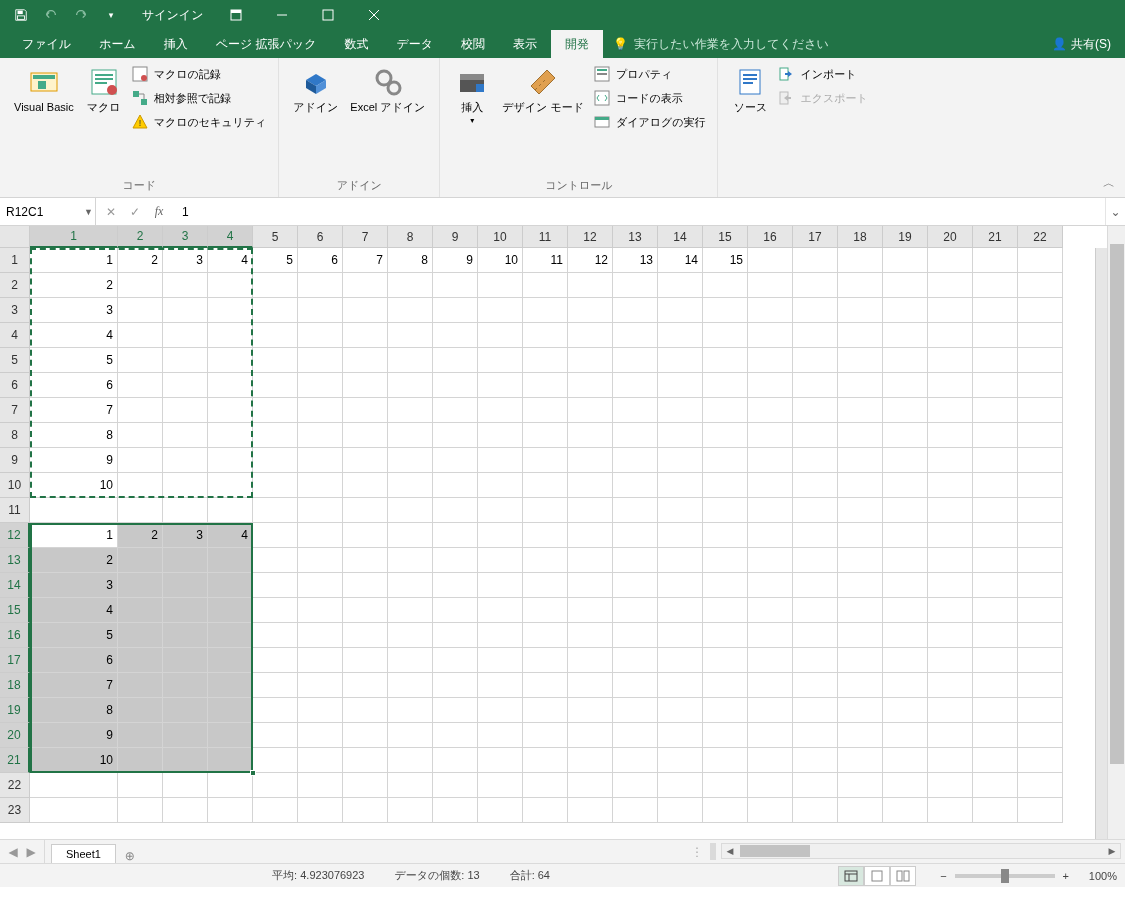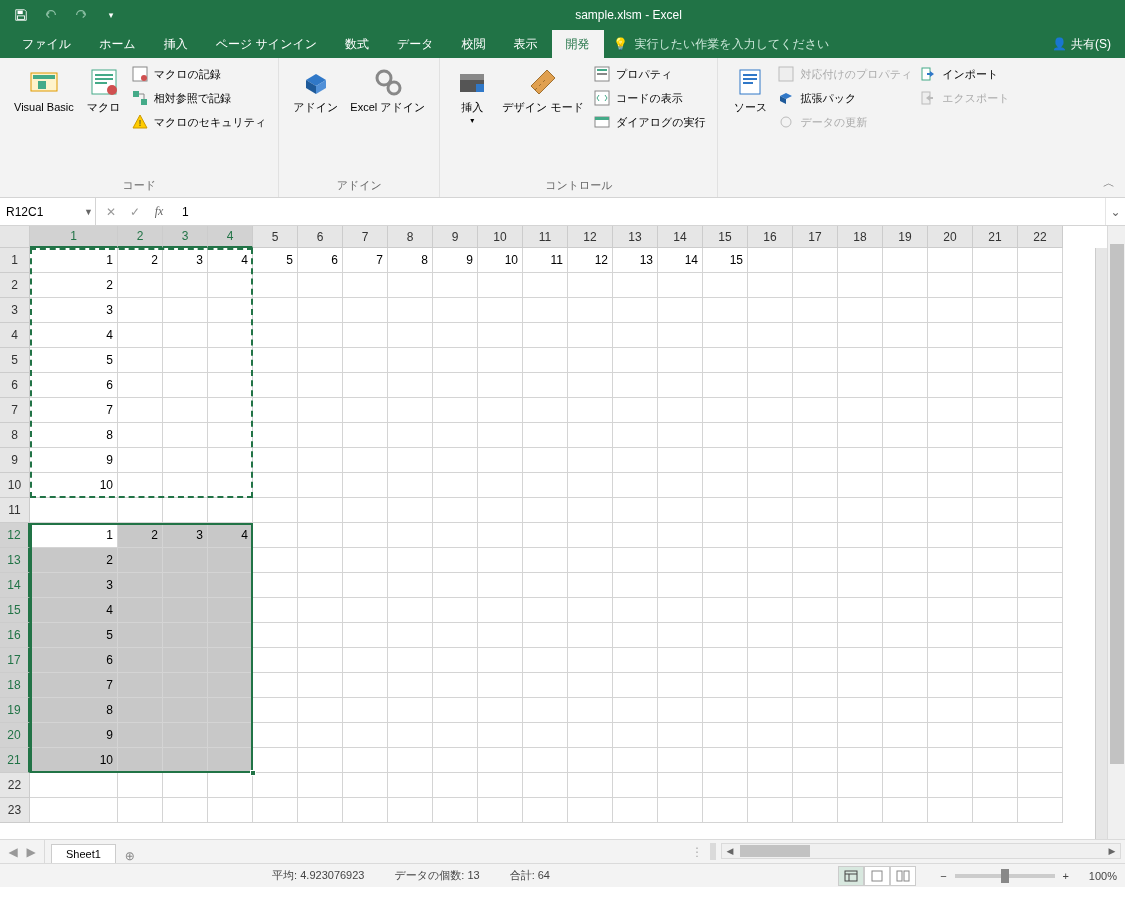--- a/index.html
+++ b/index.html
@@ -108,28 +108,52 @@
           <path fill="none" stroke="#8bbfa3" stroke-width="1.5" d="M3 8a5 5 0 0 1 10 0M3 8l3-3M3 8l3 3"></path>
         </svg>
       </div>
     <div class="qat-btn disabled">
         <svg viewBox="0 0 16 16">
           <path fill="none" stroke="#8bbfa3" stroke-width="1.5" d="M13 8a5 5 0 0 0-10 0M13 8l-3-3M13 8l-3 3"></path>
         </svg>
       </div>
     <div class="qat-btn" style="color:#fff;font-size:9px;">▾</div>
   </div>
-  <div class="title-center">sample.xlsm  -  Excel</div>
+  <div class="title-right">
+    <div class="signin">サインイン</div>
+    <div class="win-btn">
+        <svg viewBox="0 0 12 12">
+          <rect x="1" y="1" width="10" height="10" fill="none" stroke="#fff"></rect>
+          <rect x="1" y="1" width="10" height="3" fill="#fff"></rect>
+        </svg>
+      </div>
+    <div class="win-btn">
+        <svg viewBox="0 0 12 12">
+          <line x1="1" y1="6" x2="11" y2="6" stroke="#fff" stroke-width="1"></line>
+        </svg>
+      </div>
+    <div class="win-btn">
+        <svg viewBox="0 0 12 12">
+          <rect x="1" y="1" width="10" height="10" fill="none" stroke="#fff"></rect>
+        </svg>
+      </div>
+    <div class="win-btn">
+        <svg viewBox="0 0 12 12">
+          <line x1="1" y1="1" x2="11" y2="11" stroke="#fff"></line>
+          <line x1="11" y1="1" x2="1" y2="11" stroke="#fff"></line>
+        </svg>
+      </div>
+  </div>
 </div>
 
 <div class="ribbon-tabs">
   <div class="rtab">ファイル</div>
   <div class="rtab">ホーム</div>
   <div class="rtab">挿入</div>
-  <div class="rtab">ページ サインイン</div>
+  <div class="rtab">ページ 拡張パック</div>
   <div class="rtab">数式</div>
   <div class="rtab">データ</div>
   <div class="rtab">校閲</div>
   <div class="rtab">表示</div>
   <div class="rtab active">開発</div>
   <div class="tell-me">
     <span>💡</span>
     <span>実行したい作業を入力してください</span>
   </div>
   <div class="share">
@@ -285,47 +309,20 @@
           <div class="icon">
             <svg viewBox="0 0 32 32">
               <rect x="6" y="4" width="20" height="24" fill="#fff" stroke="#3078c8"></rect>
               <rect x="9" y="8" width="14" height="2" fill="#3078c8"></rect>
               <rect x="9" y="12" width="14" height="2" fill="#3078c8"></rect>
               <rect x="9" y="16" width="10" height="2" fill="#3078c8"></rect>
             </svg>
           </div>
           <span>ソース</span>
         </div>
-      <div class="vstack">
-        <div class="small-btn disabled">
-            <div class="icon">
-              <svg viewBox="0 0 16 16">
-                <rect x="1" y="1" width="14" height="14" fill="#eee" stroke="#bbb"></rect>
-              </svg>
-            </div>
-            <span>対応付けのプロパティ</span>
-          </div>
-        <div class="small-btn">
-            <div class="icon">
-              <svg viewBox="0 0 16 16">
-                <path d="M2 6l6-3 6 3-6 3z" fill="#3078c8"></path>
-                <path d="M2 6v5l6 3V9z" fill="#1e5a9a"></path>
-              </svg>
-            </div>
-            <span>拡張パック</span>
-          </div>
-        <div class="small-btn disabled">
-            <div class="icon">
-              <svg viewBox="0 0 16 16">
-                <path d="M3 8a5 5 0 0 1 10 0M13 8a5 5 0 0 1-10 0" fill="none" stroke="#bbb"></path>
-              </svg>
-            </div>
-            <span>データの更新</span>
-          </div>
-      </div>
       <div class="vstack">
         <div class="small-btn">
             <div class="icon">
               <svg viewBox="0 0 16 16">
                 <rect x="2" y="2" width="8" height="12" fill="#fff" stroke="#4a8"></rect>
                 <path d="M14 8l-4-3v2h-3v2h3v2z" fill="#3078c8"></path>
               </svg>
             </div>
             <span>インポート</span>
           </div>

